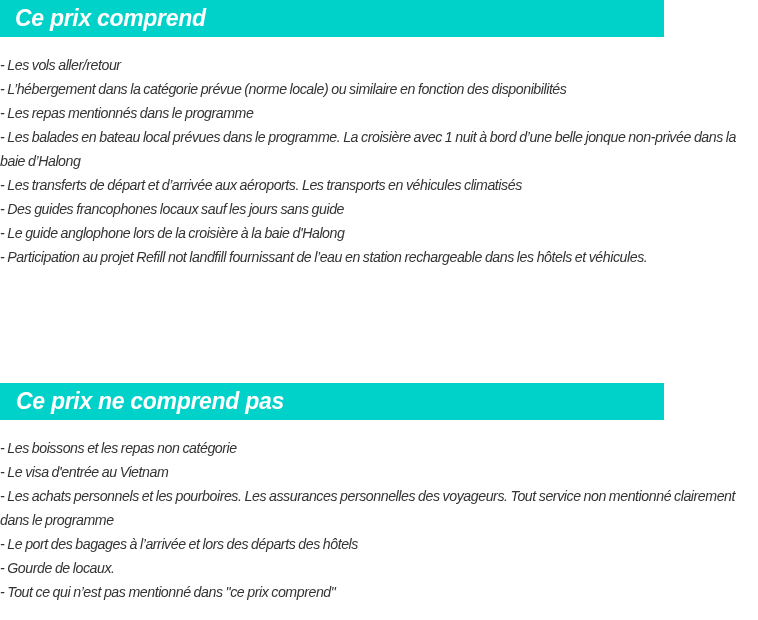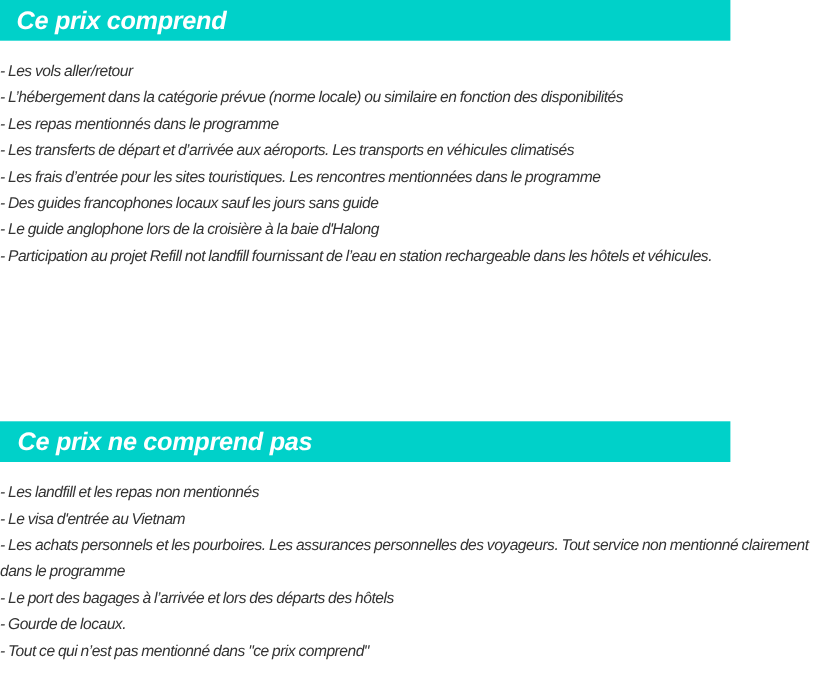--- a/index.html
+++ b/index.html
@@ -23,28 +23,28 @@
   #list2 { top: 436px; }
 </style>
 </head>
 <body>
 
 <div id="h1" class="section-header">Ce prix comprend</div>
 <ul id="list1" class="list">
   <li>- Les vols aller/retour</li>
   <li>- L’hébergement dans la catégorie prévue (norme locale) ou similaire en fonction des disponibilités</li>
   <li>- Les repas mentionnés dans le programme</li>
+  <li>- Les balades en bateau local prévues dans le programme. La croisière avec 1 nuit à bord d’une belle jonque non-privée dans la baie d’Halong</li>
   <li>- Les transferts de départ et d’arrivée aux aéroports. Les transports en véhicules climatisés</li>
-  <li>- Les frais d’entrée pour les sites touristiques. Les rencontres mentionnées dans le programme</li>
   <li>- Des guides francophones locaux sauf les jours sans guide</li>
   <li>- Le guide anglophone lors de la croisière à la baie d'Halong</li>
   <li>- Participation au projet Refill not landfill fournissant de l’eau en station rechargeable dans les hôtels et véhicules.</li>
 </ul>
 
 <div id="h2" class="section-header">Ce prix ne comprend pas</div>
 <ul id="list2" class="list">
-  <li>- Les landfill et les repas non mentionnés</li>
+  <li>- Les boissons et les repas non catégorie</li>
   <li>- Le visa d'entrée au Vietnam</li>
   <li>- Les achats personnels et les pourboires. Les assurances personnelles des voyageurs. Tout service non mentionné clairement dans le programme</li>
   <li>- Le port des bagages à l’arrivée et lors des départs des hôtels</li>
   <li>- Gourde de locaux.</li>
   <li>- Tout ce qui n’est pas mentionné dans "ce prix comprend"</li>
 </ul>
 
 </body></html>

